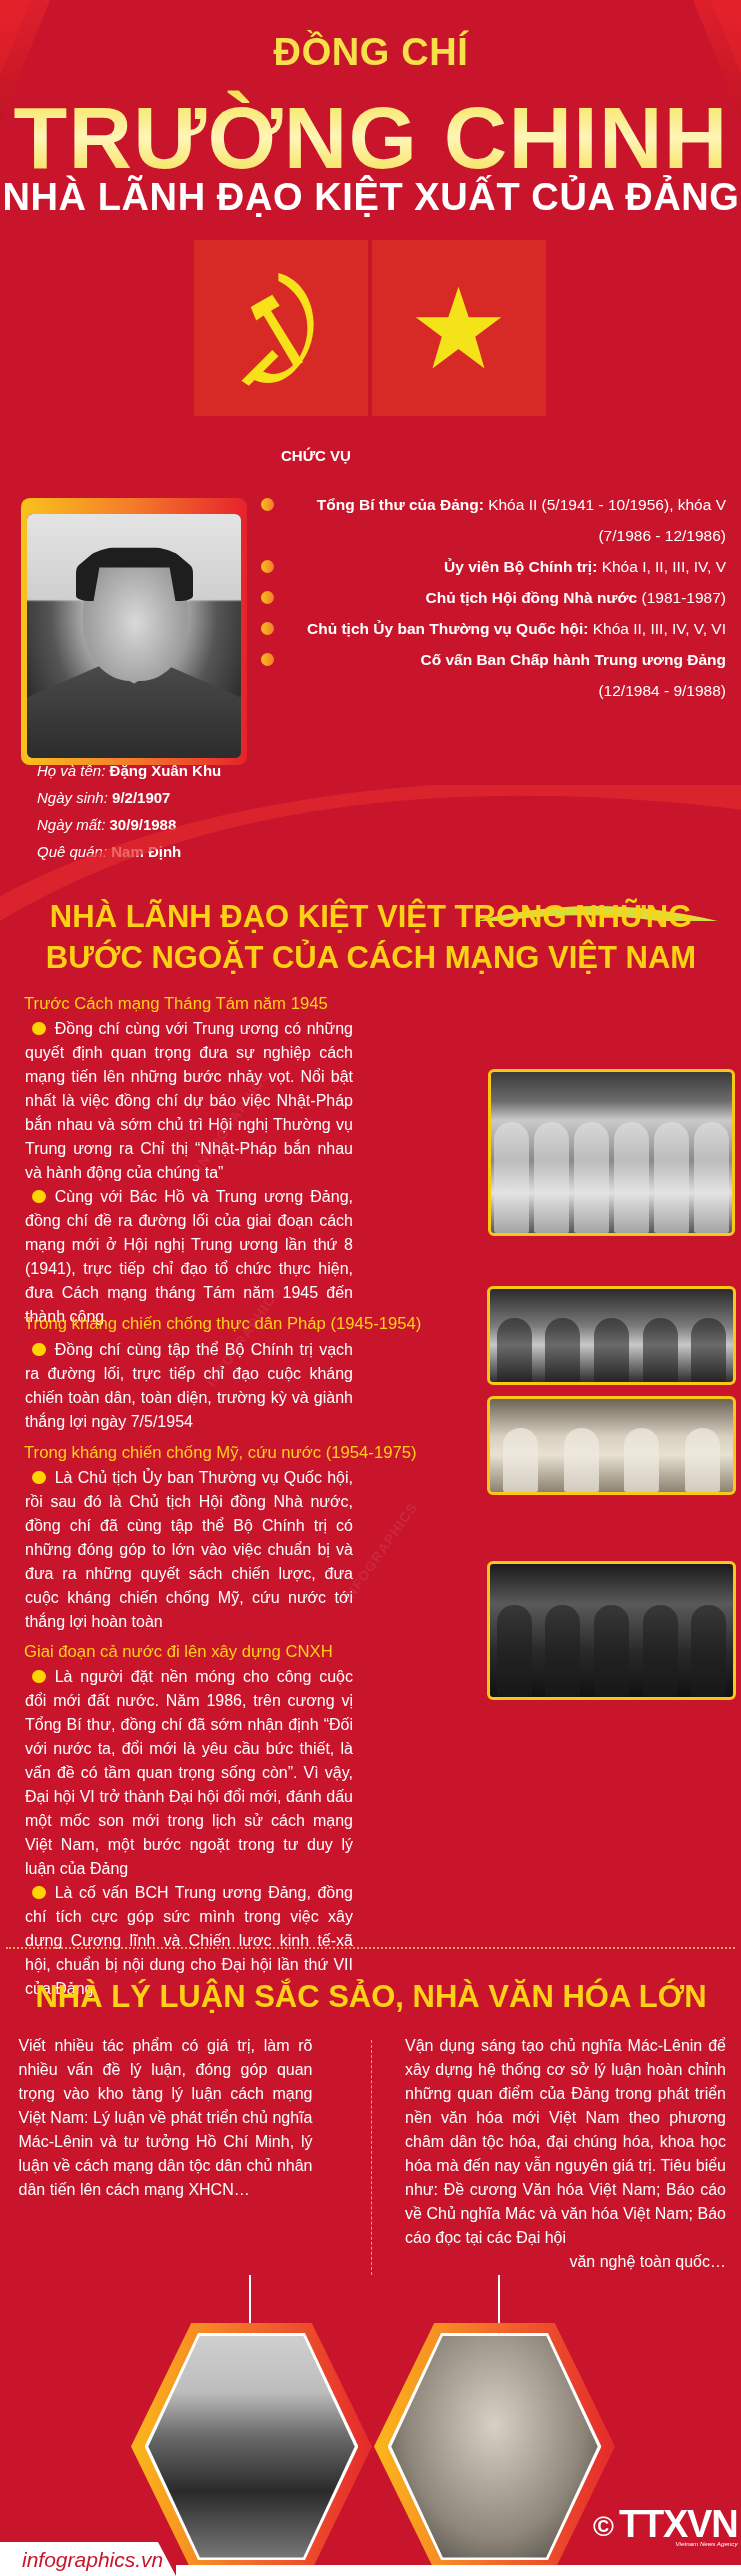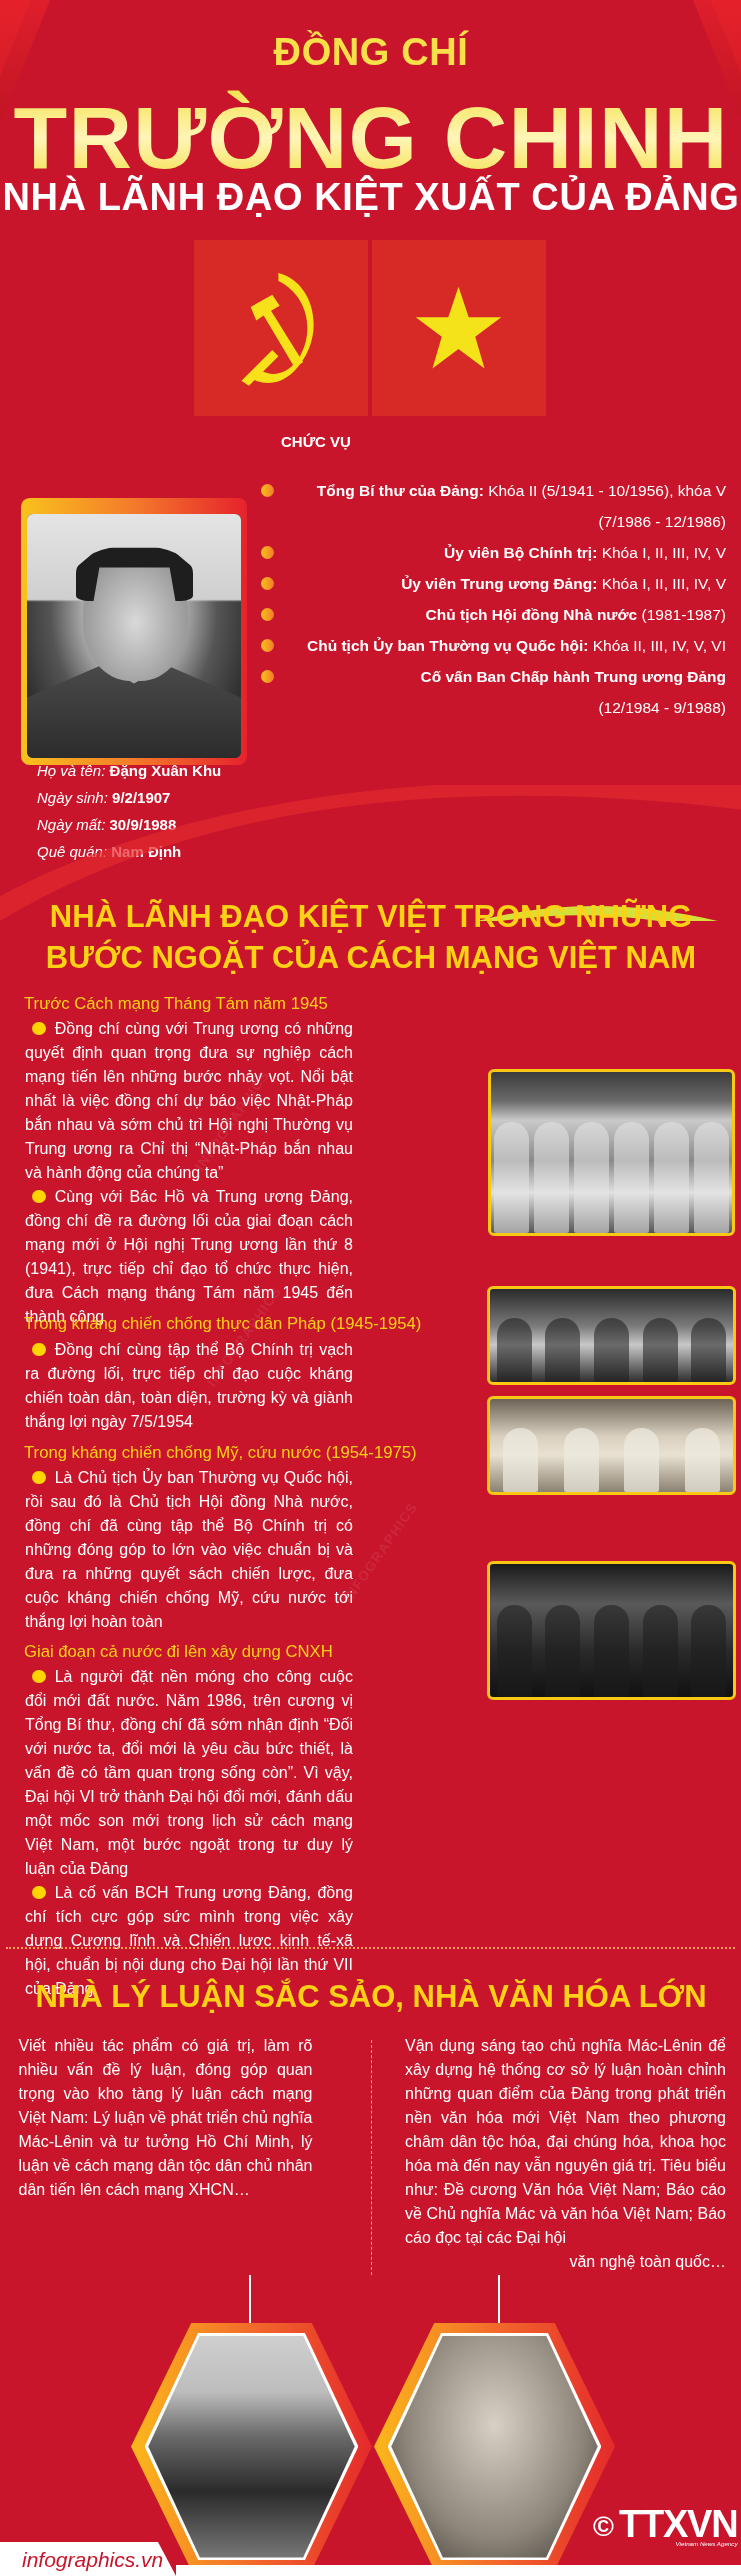--- a/index.html
+++ b/index.html
@@ -126,24 +126,23 @@
   </div>
 
   <div class="bio-info">
     <div><span class="lbl">Họ và tên: </span><span class="val">Đặng Xuân Khu</span></div>
     <div><span class="lbl">Ngày sinh: </span><span class="val">9/2/1907</span></div>
     <div><span class="lbl">Ngày mất: </span><span class="val">30/9/1988</span></div>
     <div><span class="lbl">Quê quán: </span><span class="val">Nam Định</span></div>
   </div>
 
   <div class="positions">
-    <div class="title" style="margin-top:0;">CHỨC VỤ</div>
+    <div class="title" style="margin-top:14px;">CHỨC VỤ</div>
     <div class="pos-item"><span class="dot"></span><b>Tổng Bí thư của Đảng:</b><span> Khóa II (5/1941 - 10/1956), khóa V (7/1986 - 12/1986)</span></div>
     <div class="pos-item"><span class="dot"></span><b>Ủy viên Bộ Chính trị:</b><span> Khóa I, II, III, IV, V</span></div>
-    <div class="pos-item"><span class="dot"></span><b>Ủy viên Trung ương Đảng:</b><span> Khóa I, II, III, IV, V</span></div>
     <div class="pos-item"><span class="dot"></span><b>Chủ tịch Hội đồng Nhà nước</b><span> (1981-1987)</span></div>
     <div class="pos-item"><span class="dot"></span><b>Chủ tịch Ủy ban Thường vụ Quốc hội:</b><span> Khóa II, III, IV, V, VI</span></div>
     <div class="pos-item"><span class="dot"></span><b>Cố vấn Ban Chấp hành Trung ương Đảng</b><br><span> (12/1984 - 9/1988)</span></div>
   </div>
 
   <svg class="swoosh" viewBox="0 0 1200 220" preserveAspectRatio="none">
     <path d="M0 220 C300 40 700 -20 1200 40 L1200 0 C700 -30 300 20 0 180 Z" fill="#e22a2d" opacity=".7"></path>
     <path d="M630 270 C800 200 1000 190 1200 250 L1200 230 C1000 175 820 185 630 270 Z" fill="#d6e03a"></path>
   </svg>
 

